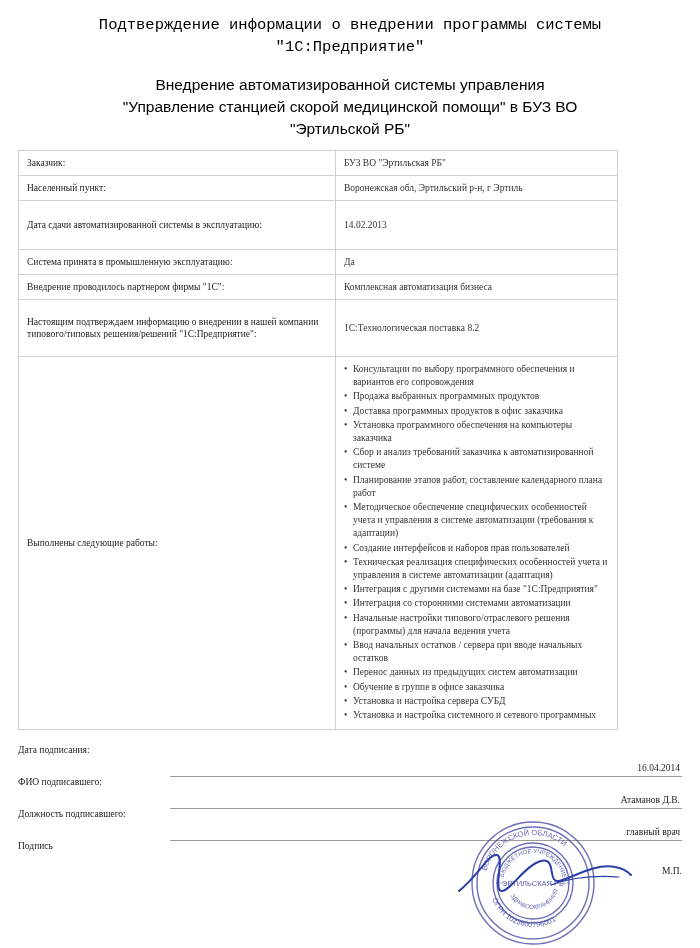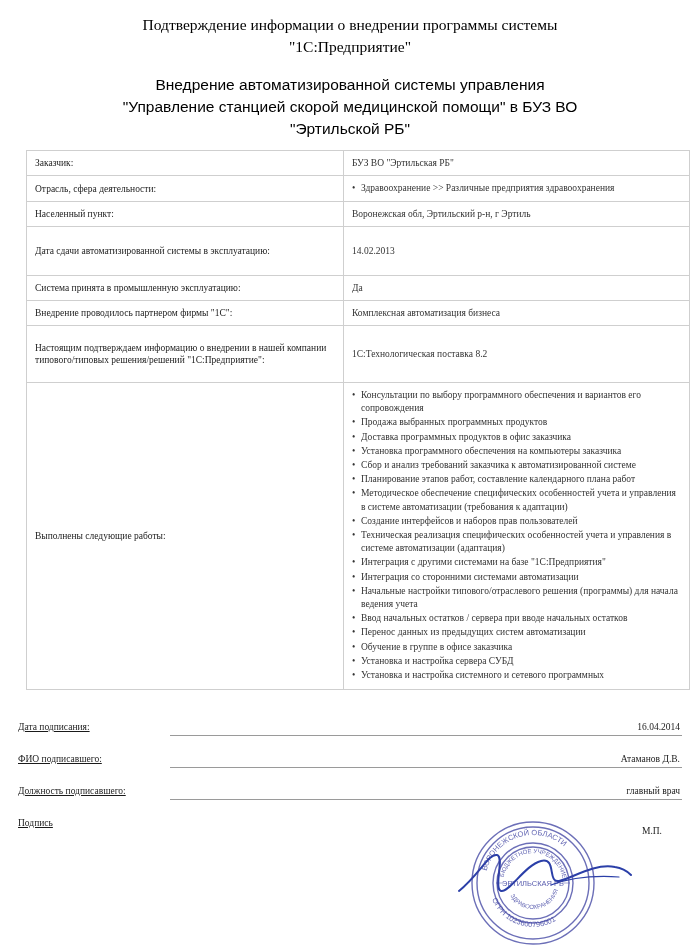--- a/index.html
+++ b/index.html
@@ -19,21 +19,21 @@
     width: 700px;
     height: 948px;
     position: relative;
     box-sizing: border-box;
     padding: 14px 18px 0 18px;
   }
   .doc-title {
     text-align: center;
     font-size: 15.5px;
     line-height: 22px;
-    font-family: Liberation Serif, serif;
+    font-family: Liberation Mono, monospace;
     color: #000;
     margin: 0 0 4px 0;
     padding: 0 6px;
   }
   .doc-title .l {
     display: block;
     white-space: nowrap;
   }
   .doc-subtitle {
     text-align: center;
@@ -43,26 +43,25 @@
     color: #000;
     margin: 16px 0 10px 0;
     padding: 0 2px;
   }
   .doc-subtitle .l {
     display: block;
     white-space: nowrap;
   }
 
   table.info {
-    width: 664px;
+    width: 600px;
     border-collapse: collapse;
     table-layout: fixed;
     font-family: "Liberation Serif", serif;
     border: 1px solid #b9b9b9;
-    margin-left: 8px;
   }
   table.info td {
     border: 1px solid #cfcfcf;
     vertical-align: top;
     padding: 6px 8px 6px 8px;
     font-size: 9.5px;
     line-height: 12px;
     color: #222;
   }
   table.info td.lbl {
@@ -117,24 +116,23 @@
   }
 
   
   .sig-block {
     width: 664px;
     margin-top: 14px;
     position: relative;
   }
   .sig-row {
     display: flex;
-    align-items: flex-end;
+    align-items: flex-start;
     height: 32px;
     position: relative;
-    text-decoration: underline;
   }
   .sig-label {
     font-size: 9.5px;
     color: #222;
     width: 152px;
     flex: 0 0 152px;
     padding-bottom: 3px;
     line-height: 12px;
   }
   .sig-line {
@@ -149,21 +147,21 @@
     bottom: 3px;
     font-size: 9.5px;
     color: #222;
     white-space: nowrap;
   }
   .sig-row.last .sig-line {
     border-bottom: none;
   }
   .mp {
     position: absolute;
-    right: 20px;
+    right: 0;
     bottom: -4px;
     font-size: 9.5px;
     color: #222;
   }
 
   
   .stamp {
     position: absolute;
     left: 470px;
     top: 820px;
@@ -195,26 +193,20 @@
     <span class="l">Внедрение автоматизированной системы управления</span>
     <span class="l">"Управление станцией скорой медицинской помощи" в БУЗ ВО</span>
     <span class="l">"Эртильской РБ"</span>
   </div>
 
   <table class="info">
     <tbody>
       <tr>
         <td class="lbl mid">Заказчик:</td>
         <td class="val mid">БУЗ ВО "Эртильская РБ"</td>
-      </tr>
-      <tr>
-        <td class="lbl mid">Отрасль, сфера деятельности:</td>
-        <td class="val mid">
-          <div class="bullet-line">Здравоохранение &gt;&gt; Различные предприятия здравоохранения</div>
-        </td>
       </tr>
       <tr>
         <td class="lbl mid">Населенный пункт:</td>
         <td class="val mid">Воронежская обл, Эртильский р-н, г Эртиль</td>
       </tr>
       <tr>
         <td class="lbl mid" style="height:36px">Дата сдачи автоматизированной системы в эксплуатацию:</td>
         <td class="val mid">14.02.2013</td>
       </tr>
       <tr>

